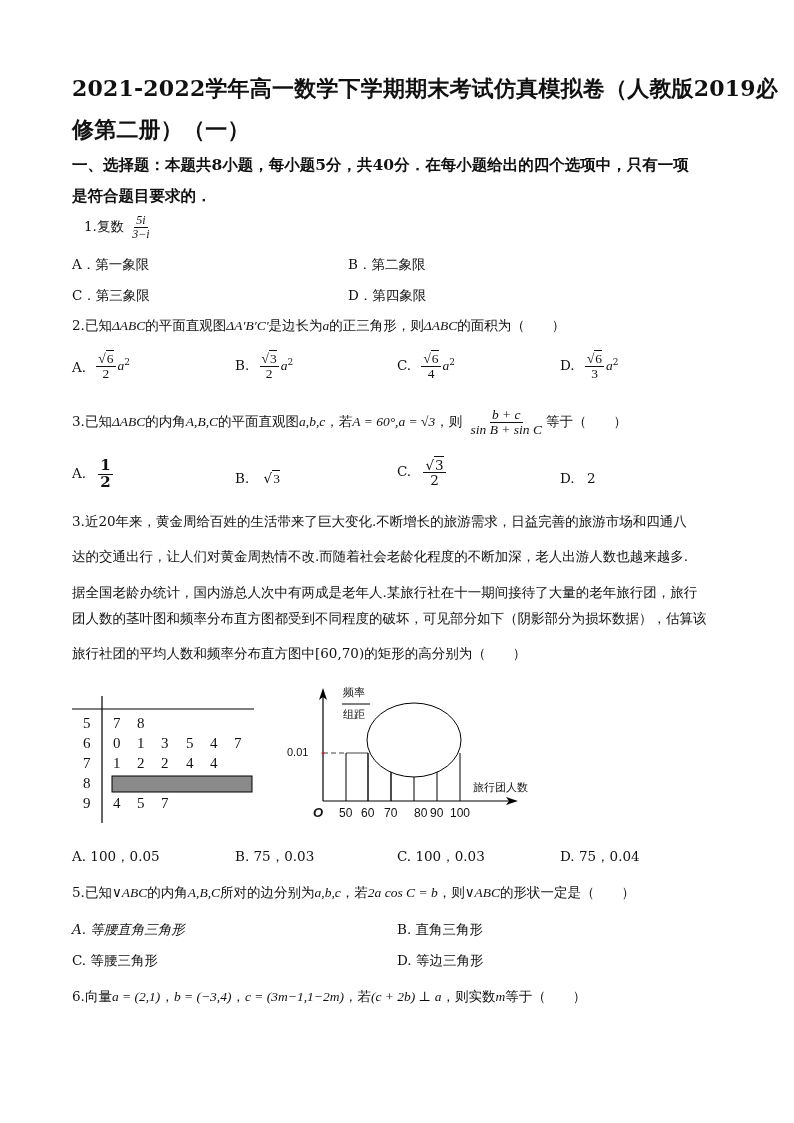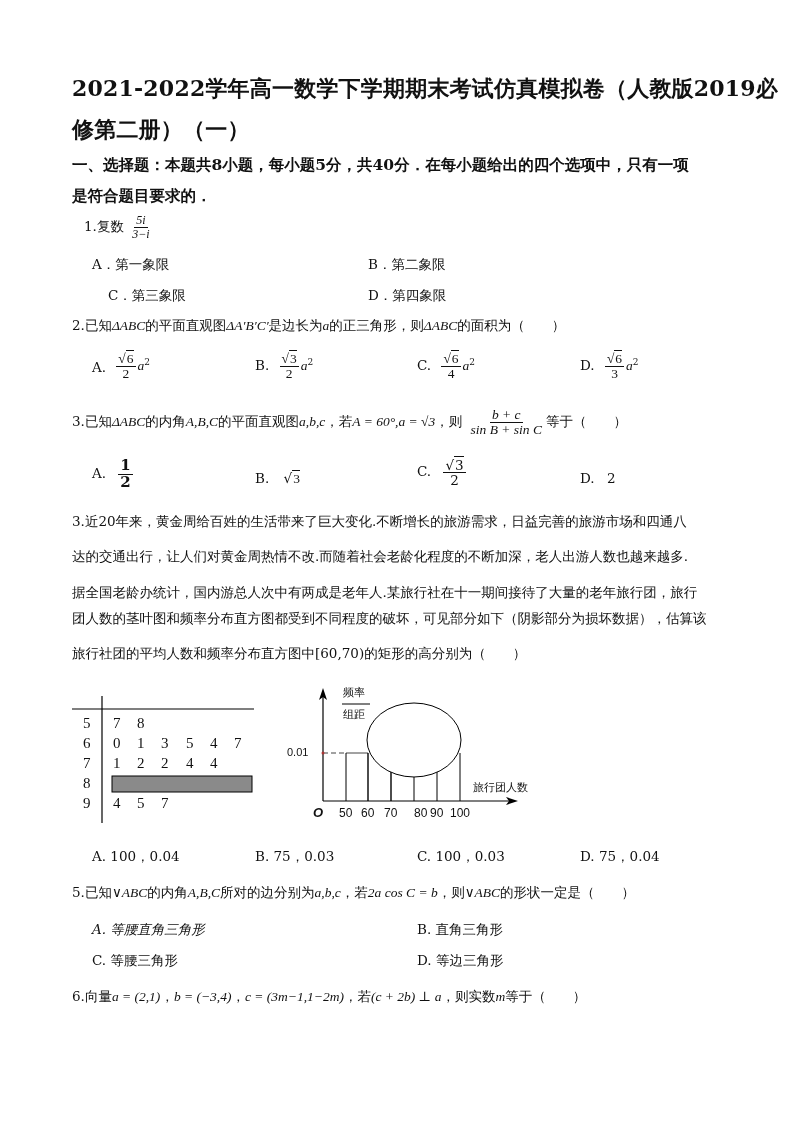--- a/index.html
+++ b/index.html
@@ -2,21 +2,21 @@
 <html><head>
 <meta charset="utf-8">
 <style>
   html, body { margin:0; padding:0; background:#ffffff; }
   body { width:794px; height:1123px; position:relative; overflow:hidden;
          font-family:"DejaVu Serif", "Liberation Serif", serif; color:#111; }
   .abs { position:absolute; white-space:nowrap; }
   .title { font-size:22px; font-weight:bold; letter-spacing:0.2px; }
   .section { font-size:15.5px; font-weight:bold; }
   .q { font-size:13.5px; }
-  .opt { font-size:13.5px;margin-left:20px; }
+  .opt { font-size:13.5px; }
   .math { font-family:"Liberation Serif", "DejaVu Serif", serif; font-style:italic; }
   .up { font-style:normal; }
   .frac { display:inline-flex; flex-direction:column; align-items:center; vertical-align:middle; line-height:1.05; margin:0 2px; }
   .frac .num { border-bottom:1px solid #111; padding:0 2px; }
   .frac .den { padding:0 2px; }
   .sqrt { border-top:1px solid #111; padding-left:1px; }
   .sq-sign { font-style:normal; }
   .stem-row { position:absolute; font-family:"Liberation Serif", serif; font-size:15px; }
   sup { font-size:9px; }
 </style>
@@ -31,21 +31,21 @@
 
 <div class="abs q" style="left:84px; top:214px;">
   <span>1.</span><span>复数</span>
   <span class="frac math" style="font-size:12px;">
     <span class="num">5i</span>
     <span class="den">3−i</span>
   </span>
 </div>
 <div class="abs opt" style="left:72px; top:256px;"><span>A．</span><span>第一象限</span></div>
 <div class="abs opt" style="left:348px; top:256px;"><span>B．</span><span>第二象限</span></div>
-<div class="abs opt" style="left:88px; top:287px;text-align:center;"><span>C．</span><span>第三象限</span></div>
+<div class="abs opt" style="left:72px; top:287px;text-align:center;"><span>C．</span><span>第三象限</span></div>
 <div class="abs opt" style="left:348px; top:287px;"><span>D．</span><span>第四象限</span></div>
 
 <div class="abs q" style="left:72px; top:317px;">
   <span>2.</span><span>已知</span><span class="math">ΔABC</span><span>的平面直观图</span><span class="math">ΔA′B′C′</span><span>是边长为</span><span class="math">a</span><span>的正三角形，则</span><span class="math">ΔABC</span><span>的面积为（　　）</span>
 </div>
 
 <div class="abs opt" style="left:72px; top:352px;">
   <span style="vertical-align:middle;">A.</span>
   <span class="frac math up" style="margin-left:6px;">
     <span class="num"><span class="sq-sign">√</span><span class="sqrt">6</span></span>
@@ -174,21 +174,21 @@
   <div class="abs" style="left:33px; top:125px; font-size:13px; font-weight:bold; font-style:italic; font-family:'Liberation Sans',sans-serif;">O</div>
   <div class="abs" style="left:193px; top:100px; font-size:11px; font-family:Liberation Sans, sans-serif;">旅行团人数</div>
   <div class="abs" style="left:59px; top:126px; font-size:12px; font-family:'Liberation Sans',sans-serif;">50</div>
   <div class="abs" style="left:81px; top:126px; font-size:12px; font-family:'Liberation Sans',sans-serif;">60</div>
   <div class="abs" style="left:104px; top:126px; font-size:12px; font-family:'Liberation Sans',sans-serif;">70</div>
   <div class="abs" style="left:134px; top:126px; font-size:12px; font-family:'Liberation Sans',sans-serif;">80</div>
   <div class="abs" style="left:150px; top:126px; font-size:12px; font-family:'Liberation Sans',sans-serif;">90</div>
   <div class="abs" style="left:170px; top:126px; font-size:12px; font-family:'Liberation Sans',sans-serif;">100</div>
 </div>
 
-<div class="abs opt" style="left:72px; top:848px;"><span>A.</span> <span>100，0.04</span></div>
+<div class="abs opt" style="left:72px; top:848px;"><span>A.</span> <span>100，0.05</span></div>
 <div class="abs opt" style="left:235px; top:848px;"><span>B.</span> <span>75，0.03</span></div>
 <div class="abs opt" style="left:397px; top:848px;"><span>C.</span> <span>100，0.03</span></div>
 <div class="abs opt" style="left:560px; top:848px;"><span>D.</span> <span>75，0.04</span></div>
 
 <div class="abs q" style="left:72px; top:884px;">
   <span>5.</span><span>已知</span><span class="math">∨ABC</span><span>的内角</span><span class="math">A,B,C</span><span>所对的边分别为</span><span class="math">a,b,c</span><span>，若</span><span class="math">2a cos C = b</span><span>，则</span><span class="math">∨ABC</span><span>的形状一定是（　　）</span>
 </div>
 <div class="abs opt" style="left:72px; top:921px;font-style:italic;"><span>A.</span> <span>等腰直角三角形</span></div>
 <div class="abs opt" style="left:397px; top:921px;"><span>B.</span> <span>直角三角形</span></div>
 <div class="abs opt" style="left:72px; top:952px;"><span>C.</span> <span>等腰三角形</span></div>

